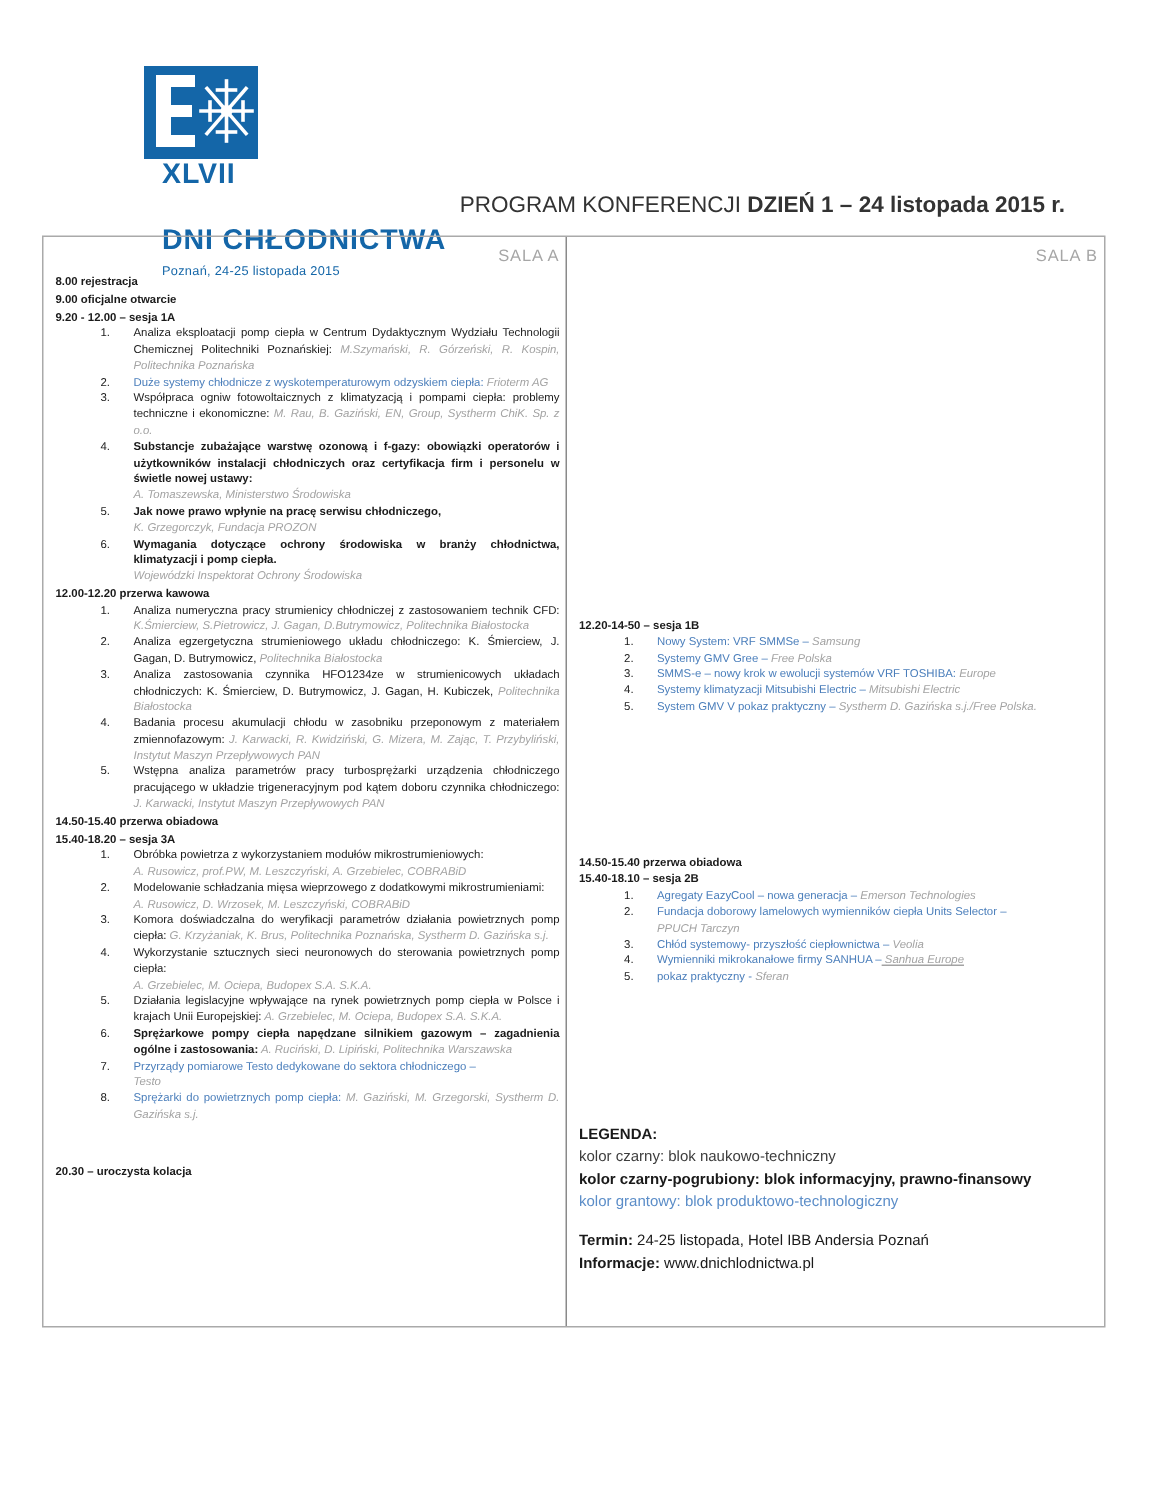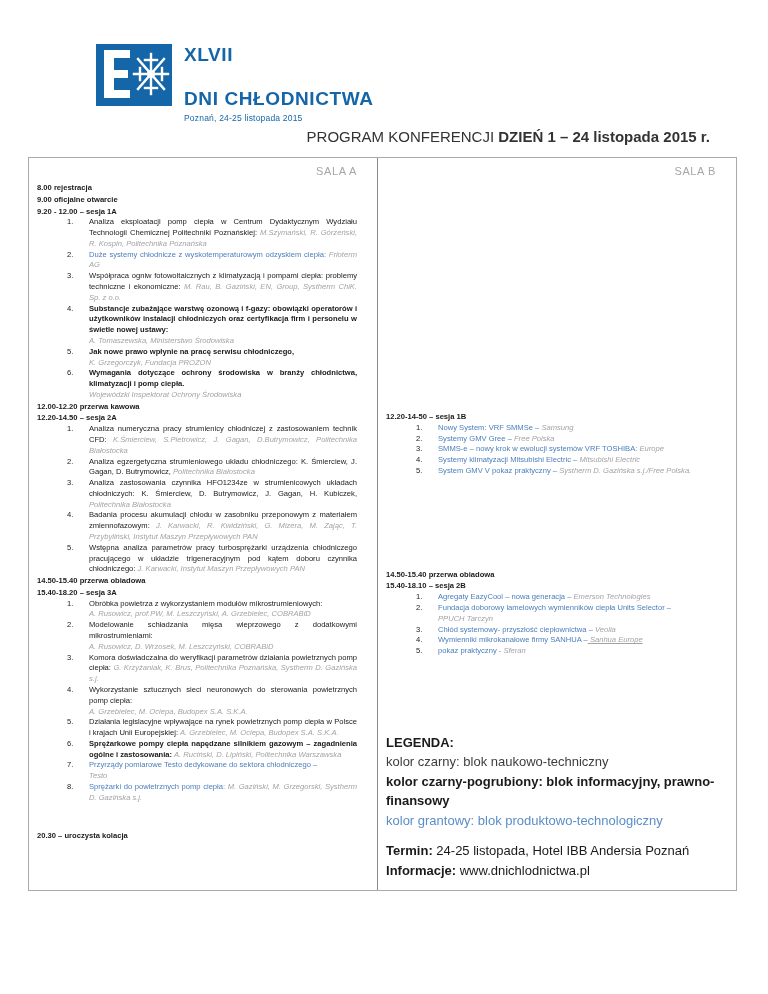--- a/index.html
+++ b/index.html
@@ -16,20 +16,21 @@
     overflow: hidden;
   }
 
   
   .logo-block {
     position: absolute;
     left: 96px;
     top: 44px;
     display: flex;
     align-items: flex-start;
+    flex-direction: column;
   }
   .logo-mark {
     width: 76px;
     height: 62px;
     flex: 0 0 auto;
   }
   .logo-text {
     margin-left: 12px;
     padding-top: 1px;
   }
@@ -73,21 +74,21 @@
     left: 28px;
     top: 157px;
     width: 709px;
     border: 1px solid #aaaaaa;
     box-sizing: border-box;
     display: flex;
     min-height: 728px;
   }
   .col {
     box-sizing: border-box;
-    padding: 6px 20px 10px 8px;
+    padding: 6px 4px 10px 8px;
     font-size: 7.6px;
     line-height: 1.42;
   }
   .col-a {
     width: 350px;
     border-right: 1px solid #8a8a8a;
   }
   .col-b {
     width: 359px;
   }
@@ -139,21 +140,21 @@
     color: #a3a3a3;
     font-style: italic;
     font-weight: normal;
   }
   .aff-u { text-decoration: underline; margin-top: 40px; }
   li.num-italic::before { font-style: italic; font-weight: bold; }
   li.num-bold::before { font-weight: bold; }
   .spacer-lg { height: 26px; }
 
   
-  .legend { margin-top: 0; font-size: 13px; line-height: 1.5; }
+  .legend { margin-top: 16px; font-size: 10px; line-height: 1.5; }
   .legend-title { font-weight: bold; color: #1a1a1a; }
   .legend-black { color: #3d3d3d; }
   .legend-boldblack { color: #1a1a1a; font-weight: bold; }
   .legend-blue { color: #5b8dc8; }
   .legend-gap { height: 11px; }
   .legend-info b { font-weight: bold; }
   .legend-info { color: #1a1a1a; }
 </style>
 </head>
 <body>
@@ -197,21 +198,20 @@
     <ol class="items">
       <li><span class="t-plain">Analiza eksploatacji pomp ciepła w Centrum Dydaktycznym Wydziału Technologii Chemicznej Politechniki Poznańskiej:</span><span class="aff"> M.Szymański, R. Górzeński, R. Kospin, Politechnika Poznańska</span></li>
       <li><span class="t-blue">Duże systemy chłodnicze z wyskotemperaturowym odzyskiem ciepła:</span><span class="aff"> Frioterm AG</span></li>
       <li class="num-italic"><span class="t-plain">Współpraca ogniw fotowoltaicznych z klimatyzacją i pompami ciepła: problemy techniczne i ekonomiczne:</span><span class="aff"> M. Rau, B. Gaziński, EN, Group, Systherm ChiK. Sp. z o.o.</span></li>
       <li><span class="t-bold">Substancje zubażające warstwę ozonową i f-gazy: obowiązki operatorów i użytkowników instalacji chłodniczych oraz certyfikacja firm i personelu w świetle nowej ustawy:</span><br><span class="aff">A. Tomaszewska, Ministerstwo Środowiska</span></li>
       <li><span class="t-bold">Jak nowe prawo wpłynie na pracę serwisu chłodniczego,</span><br><span class="aff">K. Grzegorczyk, Fundacja PROZON</span></li>
       <li><span class="t-bold">Wymagania dotyczące ochrony środowiska w branży chłodnictwa, klimatyzacji i pomp ciepła.</span><br><span class="aff">Wojewódzki Inspektorat Ochrony Środowiska</span></li>
     </ol>
 
     <div class="slot">12.00-12.20 przerwa kawowa</div>
-    <div class="slot">12.20-14.50 – sesja 2A</div>
     <ol class="items">
       <li><span class="t-plain">Analiza numeryczna pracy strumienicy chłodniczej z zastosowaniem technik CFD:</span><span class="aff"> K.Śmierciew, S.Pietrowicz, J. Gagan, D.Butrymowicz, Politechnika Białostocka</span></li>
       <li><span class="t-plain">Analiza egzergetyczna strumieniowego układu chłodniczego: K. Śmierciew, J. Gagan, D. Butrymowicz,</span><span class="aff"> Politechnika Białostocka</span></li>
       <li><span class="t-plain">Analiza zastosowania czynnika HFO1234ze w strumienicowych układach chłodniczych: K. Śmierciew, D. Butrymowicz, J. Gagan, H. Kubiczek,</span><span class="aff"> Politechnika Białostocka</span></li>
       <li class="num-italic"><span class="t-plain">Badania procesu akumulacji chłodu w zasobniku przeponowym z materiałem zmiennofazowym:</span><span class="aff"> J. Karwacki, R. Kwidziński, G. Mizera, M. Zając, T. Przybyliński, Instytut Maszyn Przepływowych PAN</span></li>
       <li class="num-italic"><span class="t-plain">Wstępna analiza parametrów pracy turbosprężarki urządzenia chłodniczego pracującego w układzie trigeneracyjnym pod kątem doboru czynnika chłodniczego:</span><span class="aff"> J. Karwacki, Instytut Maszyn Przepływowych PAN</span></li>
     </ol>
 
     <div class="slot">14.50-15.40 przerwa obiadowa</div>
     <div class="slot">15.40-18.20 – sesja 3A</div>

